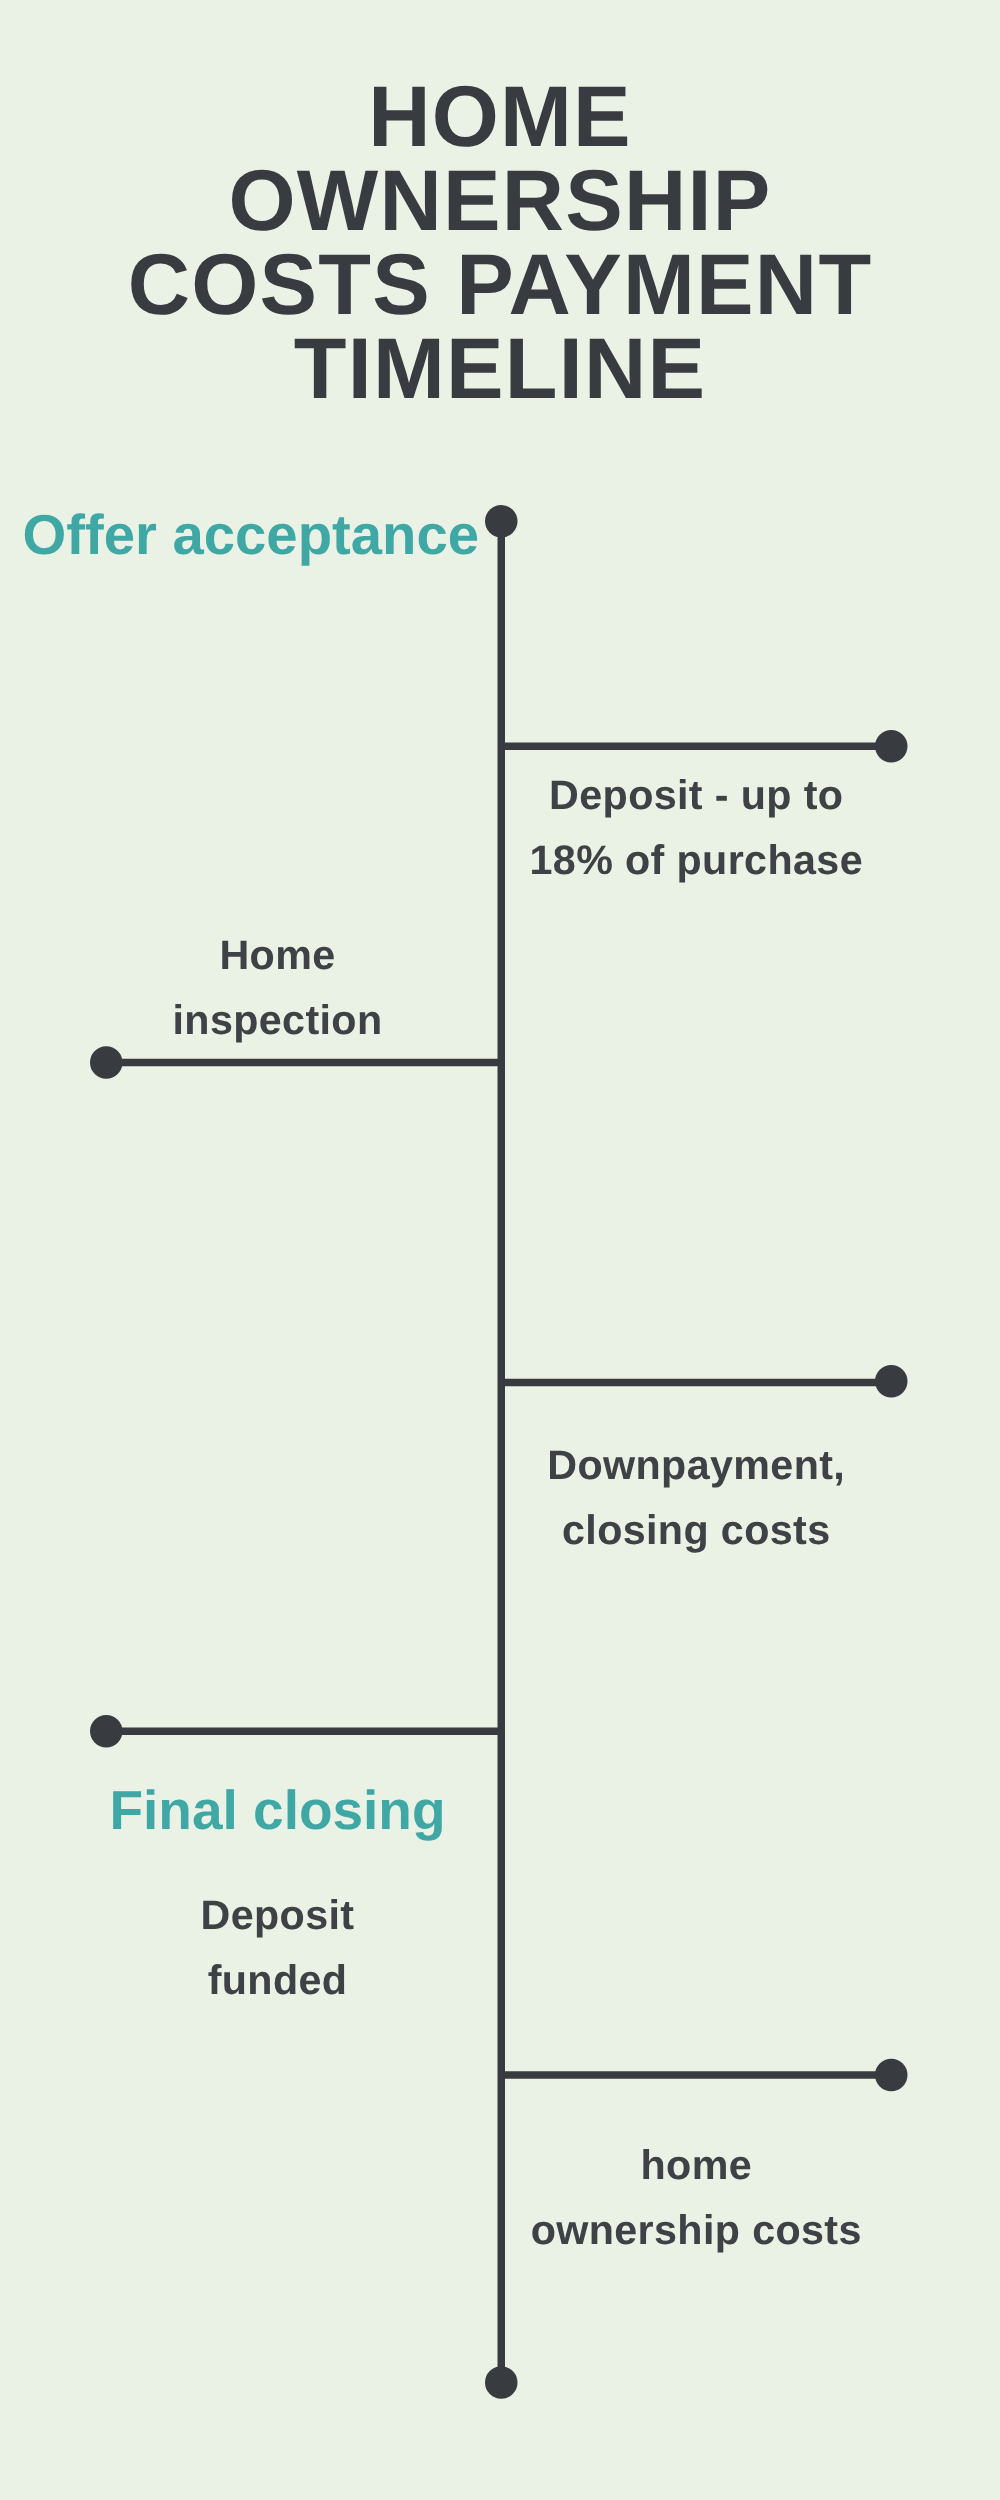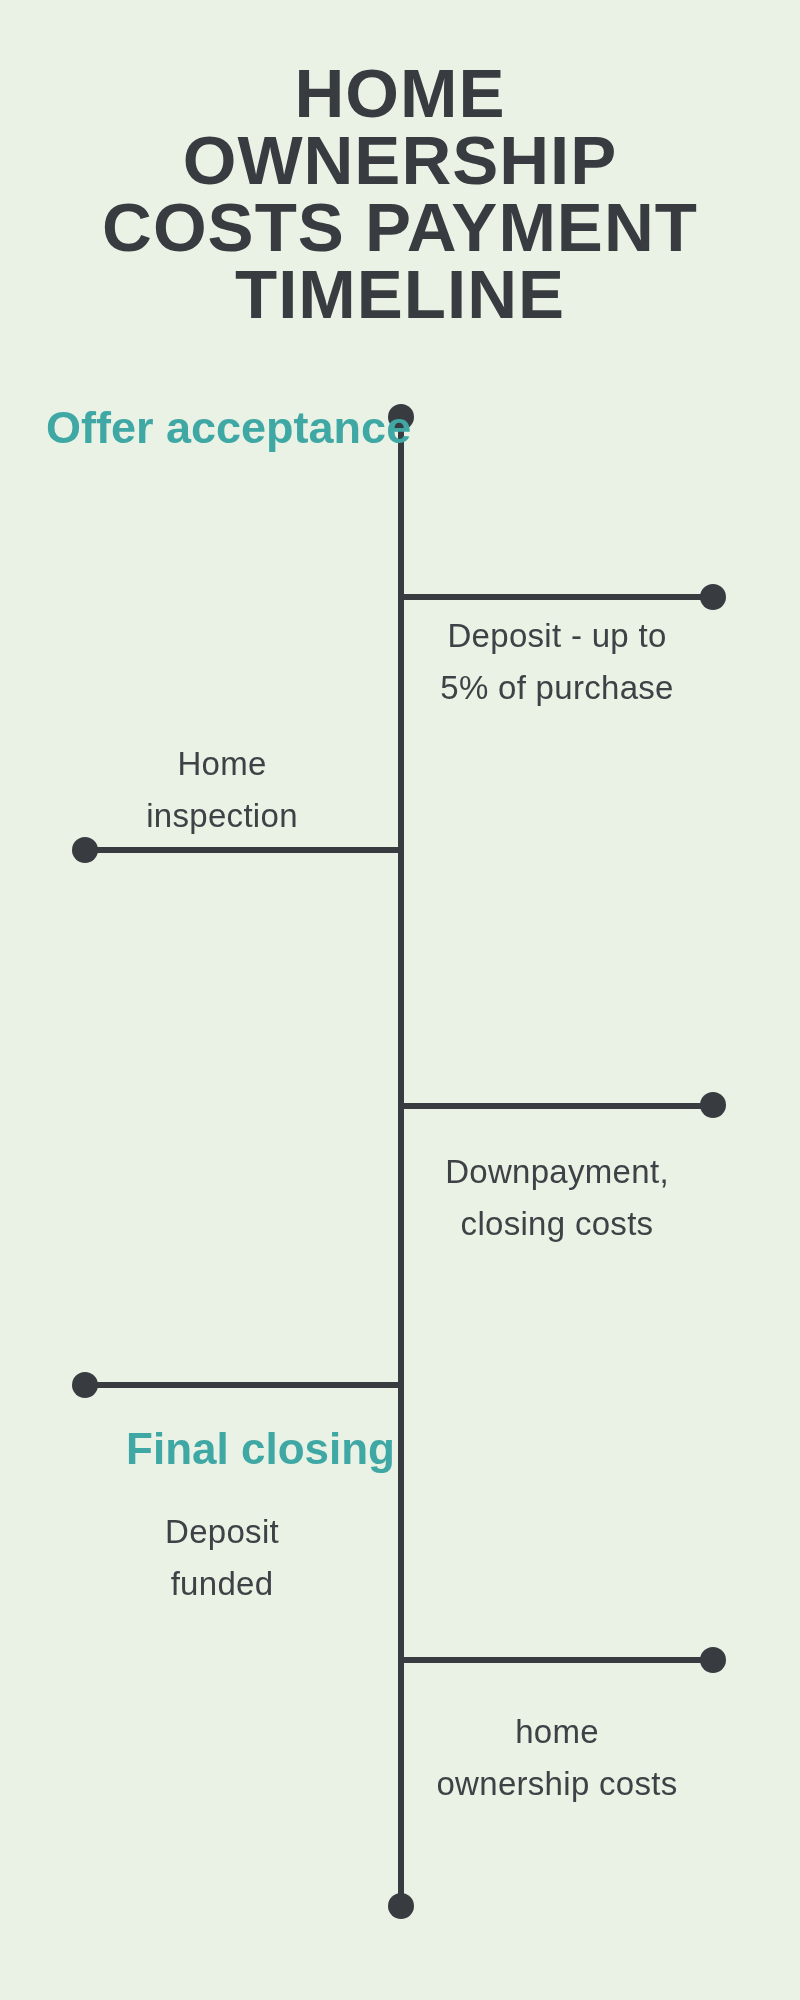--- a/index.html
+++ b/index.html
@@ -35,28 +35,28 @@
   .d-top{left:388px;top:404px}
   .d-deposit{left:700px;top:584px}
   .d-inspection{left:72px;top:837px}
   .d-down{left:700px;top:1092px}
   .d-final{left:72px;top:1372px}
   .d-post{left:700px;top:1647px}
   .d-bottom{left:388px;top:1893px}
 
   .teal-heading{
     position:absolute;color:var(--accent-teal);font-weight:700;
-    font-size:45px;line-height:50px;margin-left:28px;
+    font-size:45px;line-height:50px;
   }
   .t-offer{left:18px;top:403px;white-space:nowrap}
-  .t-final{left:77px;top:1424px;width:290px;text-align:right;font-size:44px}
+  .t-final{left:77px;top:1424px;width:290px;text-align:center;font-size:44px}
 
   .event-text{
     position:absolute;width:290px;text-align:center;
-    color:var(--text-dark);font-size:33px;line-height:52px;font-weight:400;
+    color:var(--text-dark);font-size:33px;line-height:52px;font-weight:700;
     letter-spacing:.3px;
   }
   .event-text div{display:block}
   .t-deposit{left:412px;top:610px}
   .t-inspection{left:77px;top:738px}
   .t-down{left:412px;top:1146px}
   .t-mortgage{left:77px;top:1506px}
   .t-post{left:412px;top:1706px}
 </style>
 </head>
@@ -84,21 +84,21 @@
   <div class="dot d-inspection"></div>
   <div class="dot d-down"></div>
   <div class="dot d-final"></div>
   <div class="dot d-post"></div>
   <div class="dot d-bottom"></div>
 
   <div class="teal-heading t-offer">Offer acceptance</div>
 
   <div class="event-text t-deposit">
     <div>Deposit - up to</div>
-    <div>5% of purchase</div>
+    <div>18% of purchase</div>
   </div>
 
   <div class="event-text t-inspection">
     <div>Home</div>
     <div>inspection</div>
   </div>
 
   <div class="event-text t-down">
     <div>Downpayment,</div>
     <div>closing costs</div>

